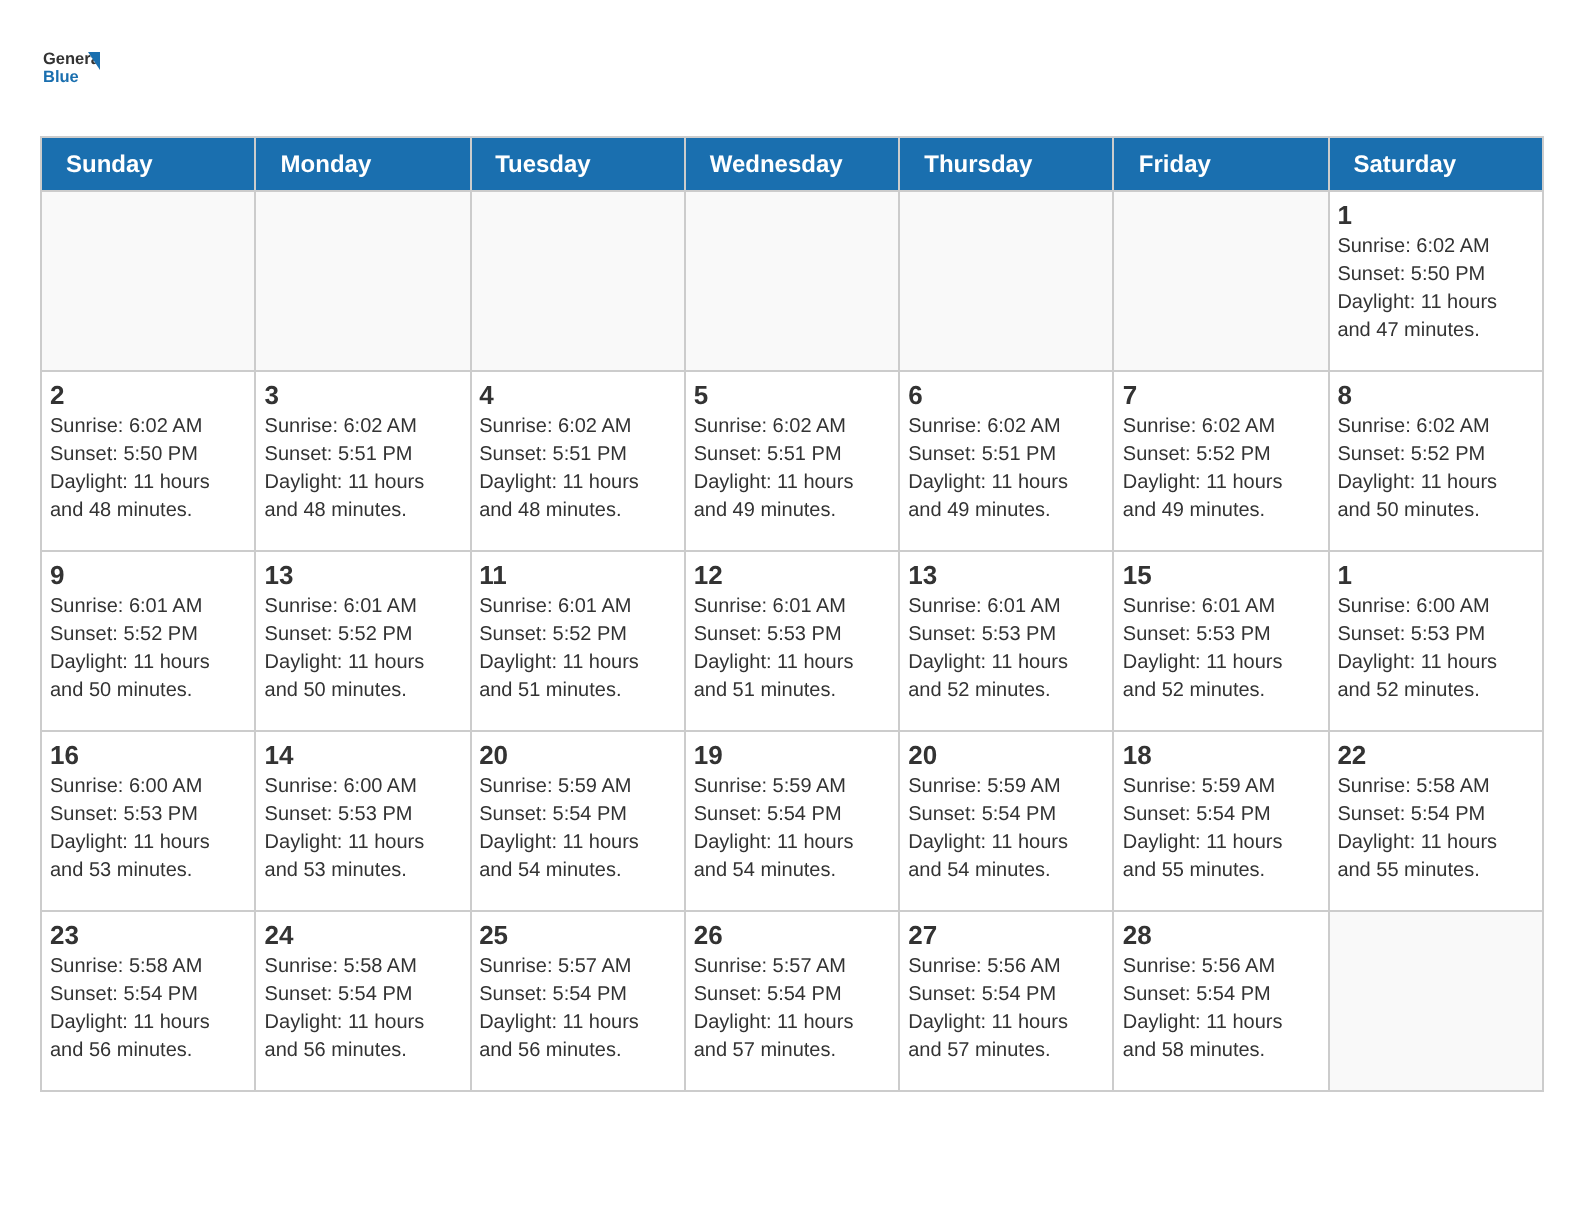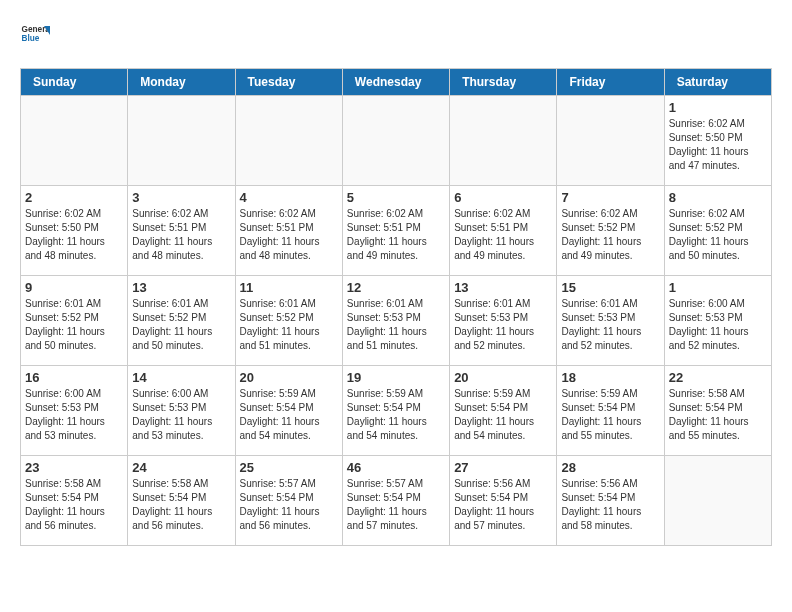--- a/index.html
+++ b/index.html
@@ -305,21 +305,21 @@
 and 56 minutes.</div>
         </td>
         <td>
           <div class="day-number">25</div>
           <div class="day-info" style="white-space: pre-line;">Sunrise: 5:57 AM
 Sunset: 5:54 PM
 Daylight: 11 hours
 and 56 minutes.</div>
         </td>
         <td>
-          <div class="day-number">46</div>
+          <div class="day-number">26</div>
           <div class="day-info" style="white-space: pre-line;">Sunrise: 5:57 AM
 Sunset: 5:54 PM
 Daylight: 11 hours
 and 57 minutes.</div>
         </td>
         <td>
           <div class="day-number">27</div>
           <div class="day-info" style="white-space: pre-line;">Sunrise: 5:56 AM
 Sunset: 5:54 PM
 Daylight: 11 hours

